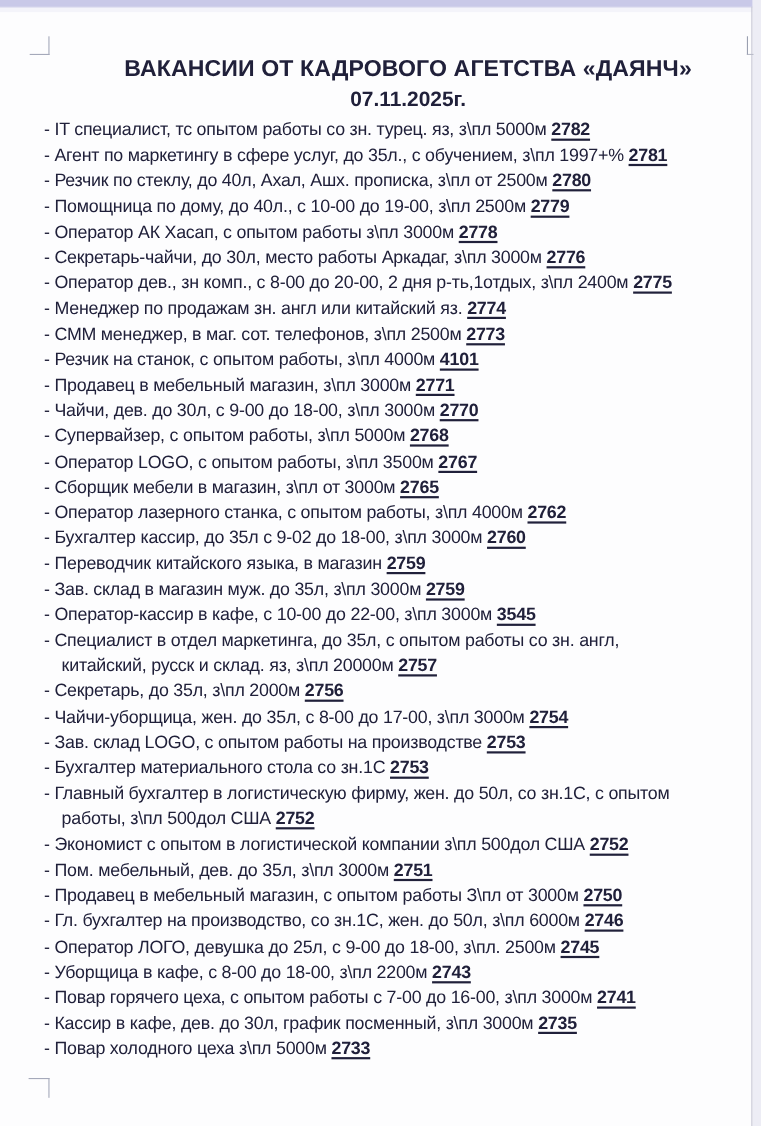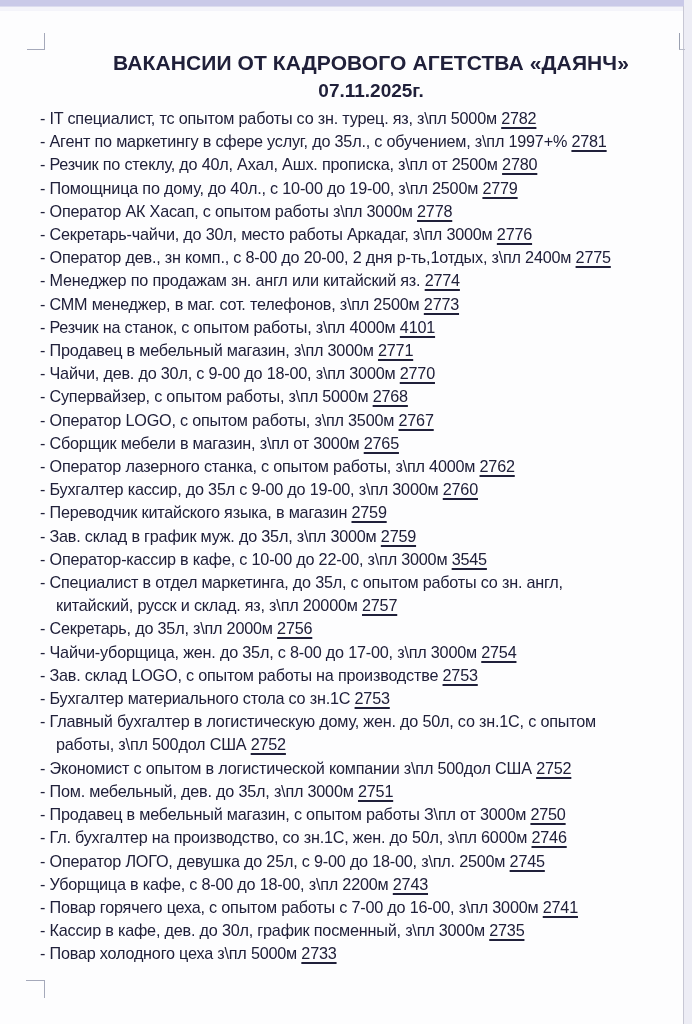--- a/index.html
+++ b/index.html
@@ -51,21 +51,21 @@
     margin-top:1px;
   }
   .vac-list{
     margin-top:3px;font-size:16.2px;letter-spacing:-0.2px;
   }
   .line{
     line-height:23.2px;white-space:nowrap;
   }
   .line.cont{padding-left:16px;}
   .num{
-    font-weight:normal;
+    font-weight:bold;
     text-decoration:underline;
     text-decoration-thickness:1.5px;
     text-underline-offset:3px;
   }
 </style>
 </head>
 <body>
 
 <div class="top-bar"></div>
 <div class="top-bar-fade"></div>
@@ -89,31 +89,31 @@
       <div class="line"><span>- Оператор дев., зн комп., с 8-00 до 20-00, 2 дня р-ть,1отдых, з\пл 2400м</span> <span class="num">2775</span></div>
       <div class="line"><span>- Менеджер по продажам зн. англ или китайский яз.</span> <span class="num">2774</span></div>
       <div class="line"><span>- СММ менеджер, в маг. сот. телефонов, з\пл 2500м</span> <span class="num">2773</span></div>
       <div class="line"><span>- Резчик на станок, с опытом работы, з\пл 4000м</span> <span class="num">4101</span></div>
       <div class="line"><span>- Продавец в мебельный магазин, з\пл 3000м</span> <span class="num">2771</span></div>
       <div class="line"><span>- Чайчи, дев. до 30л, с 9-00 до 18-00, з\пл 3000м</span> <span class="num">2770</span></div>
       <div class="line"><span>- Супервайзер, с опытом работы, з\пл 5000м</span> <span class="num">2768</span></div>
       <div class="line"><span>- Оператор LOGO, с опытом работы, з\пл 3500м</span> <span class="num">2767</span></div>
       <div class="line"><span>- Сборщик мебели в магазин, з\пл от 3000м</span> <span class="num">2765</span></div>
       <div class="line"><span>- Оператор лазерного станка, с опытом работы, з\пл 4000м</span> <span class="num">2762</span></div>
-      <div class="line"><span>- Бухгалтер кассир, до 35л с 9-00 до 19-00, з\пл 3000м</span> <span class="num">2760</span></div>
+      <div class="line"><span>- Бухгалтер кассир, до 35л с 9-02 до 18-00, з\пл 3000м</span> <span class="num">2760</span></div>
       <div class="line"><span>- Переводчик китайского языка, в магазин</span> <span class="num">2759</span></div>
-      <div class="line"><span>- Зав. склад в график муж. до 35л, з\пл 3000м</span> <span class="num">2759</span></div>
+      <div class="line"><span>- Зав. склад в магазин муж. до 35л, з\пл 3000м</span> <span class="num">2759</span></div>
       <div class="line"><span>- Оператор-кассир в кафе, с 10-00 до 22-00, з\пл 3000м</span> <span class="num">3545</span></div>
       <div class="line"><span>- Специалист в отдел маркетинга, до 35л, с опытом работы со зн. англ,</span></div>
       <div class="line cont"><span>китайский, русск и склад. яз, з\пл 20000м</span> <span class="num">2757</span></div>
       <div class="line"><span>- Секретарь, до 35л, з\пл 2000м</span> <span class="num">2756</span></div>
       <div class="line"><span>- Чайчи-уборщица, жен. до 35л, с 8-00 до 17-00, з\пл 3000м</span> <span class="num">2754</span></div>
       <div class="line"><span>- Зав. склад LOGO, с опытом работы на производстве</span> <span class="num">2753</span></div>
       <div class="line"><span>- Бухгалтер материального стола со зн.1С</span> <span class="num">2753</span></div>
-      <div class="line"><span>- Главный бухгалтер в логистическую дому, жен. до 50л, со зн.1С, с опытом</span></div>
+      <div class="line"><span>- Главный бухгалтер в логистическую фирму, жен. до 50л, со зн.1С, с опытом</span></div>
       <div class="line cont"><span>работы, з\пл 500дол США</span> <span class="num">2752</span></div>
       <div class="line"><span>- Экономист с опытом в логистической компании з\пл 500дол США</span> <span class="num">2752</span></div>
       <div class="line"><span>- Пом. мебельный, дев. до 35л, з\пл 3000м</span> <span class="num">2751</span></div>
       <div class="line"><span>- Продавец в мебельный магазин, с опытом работы З\пл от 3000м</span> <span class="num">2750</span></div>
       <div class="line"><span>- Гл. бухгалтер на производство, со зн.1С, жен. до 50л, з\пл 6000м</span> <span class="num">2746</span></div>
       <div class="line"><span>- Оператор ЛОГО, девушка до 25л, с 9-00 до 18-00, з\пл. 2500м</span> <span class="num">2745</span></div>
       <div class="line"><span>- Уборщица в кафе, с 8-00 до 18-00, з\пл 2200м</span> <span class="num">2743</span></div>
       <div class="line"><span>- Повар горячего цеха, с опытом работы с 7-00 до 16-00, з\пл 3000м</span> <span class="num">2741</span></div>
       <div class="line"><span>- Кассир в кафе, дев. до 30л, график посменный, з\пл 3000м</span> <span class="num">2735</span></div>
       <div class="line"><span>- Повар холодного цеха з\пл 5000м</span> <span class="num">2733</span></div>

